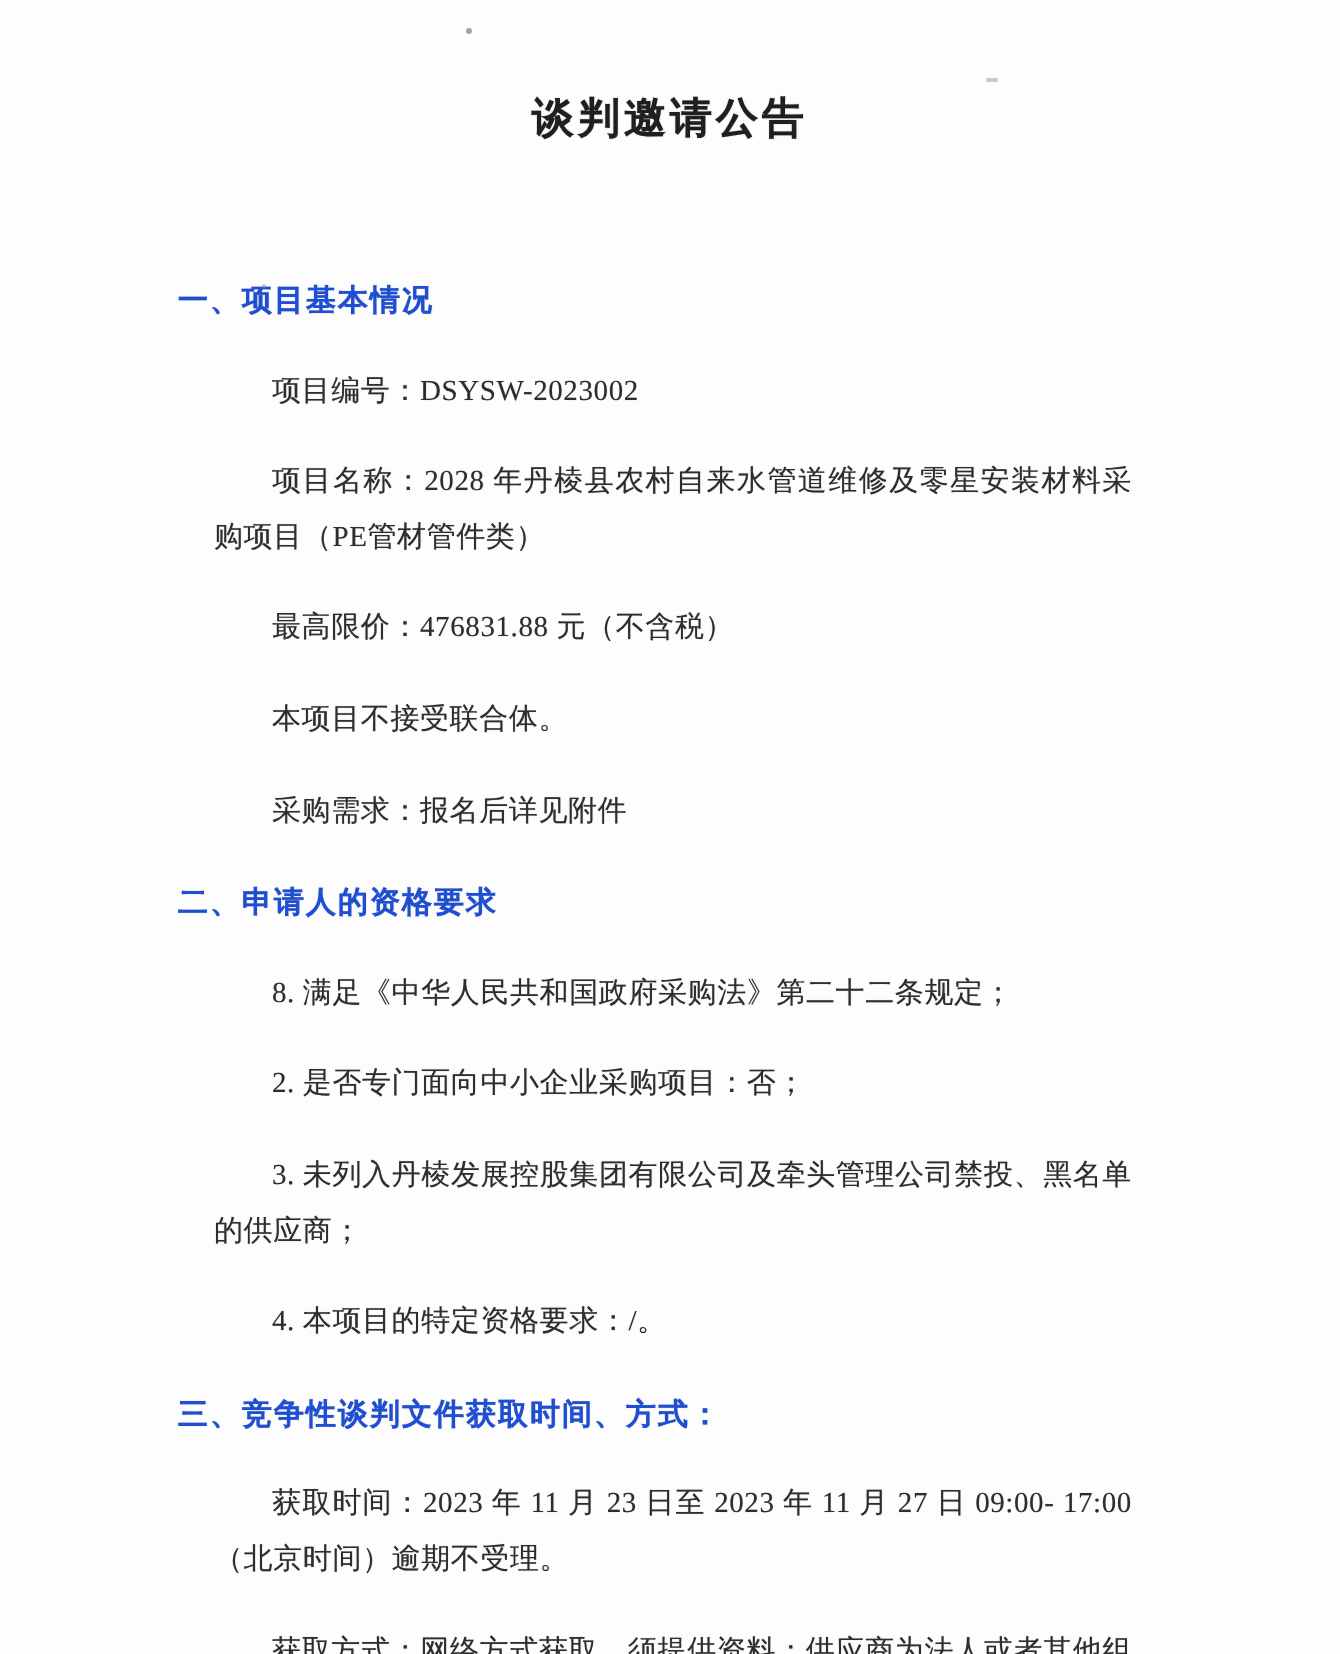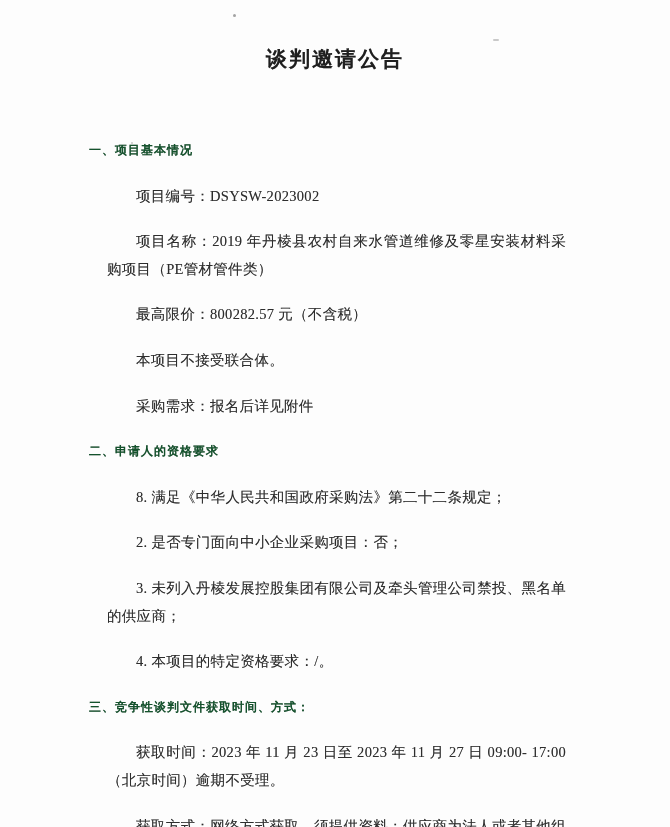--- a/index.html
+++ b/index.html
@@ -41,23 +41,23 @@
     letter-spacing: 0.3px;
     color: #2d2d2d;
     text-shadow: 0 0 0.5px rgba(45,45,45,0.4);
   }
   .section {
     margin: 0;
     padding: 0;
   }
   .section-heading {
     font-family: "Liberation Sans", "DejaVu Sans", sans-serif;
-    font-size: 12px;
+    font-size: 15px;
     font-weight: bold;
-    color: #14532d;
+    color: #1d4ed8;
     letter-spacing: 1px;
     text-shadow: 0 0 0.5px rgba(25,25,25,0.4);
   }
   .para {
     margin: 18px;
     text-indent: 2em;
   }
   .speck {
     position: absolute;
     border-radius: 50%;
@@ -72,22 +72,22 @@
 
 <div class="page">
 
   <h1 class="doc-title">谈判邀请公告</h1>
 
   <div class="content">
 
     <div class="section">
       <div class="section-heading">一、项目基本情况</div>
       <p class="para">项目编号：DSYSW-2023002</p>
-      <p class="para">项目名称：2019 年丹棱县农村自来水管道维修及零星安装材料采购项目（PE管材管件类）</p>
-      <p class="para">最高限价：800282.57 元（不含税）</p>
+      <p class="para">项目名称：2028 年丹棱县农村自来水管道维修及零星安装材料采购项目（PE管材管件类）</p>
+      <p class="para">最高限价：476831.88 元（不含税）</p>
       <p class="para">本项目不接受联合体。</p>
       <p class="para">采购需求：报名后详见附件</p>
     </div>
 
     <div class="section">
       <div class="section-heading">二、申请人的资格要求</div>
       <p class="para">8. 满足《中华人民共和国政府采购法》第二十二条规定；</p>
       <p class="para">2. 是否专门面向中小企业采购项目：否；</p>
       <p class="para">3. 未列入丹棱发展控股集团有限公司及牵头管理公司禁投、黑名单的供应商；</p>
       <p class="para">4. 本项目的特定资格要求：/。</p>

